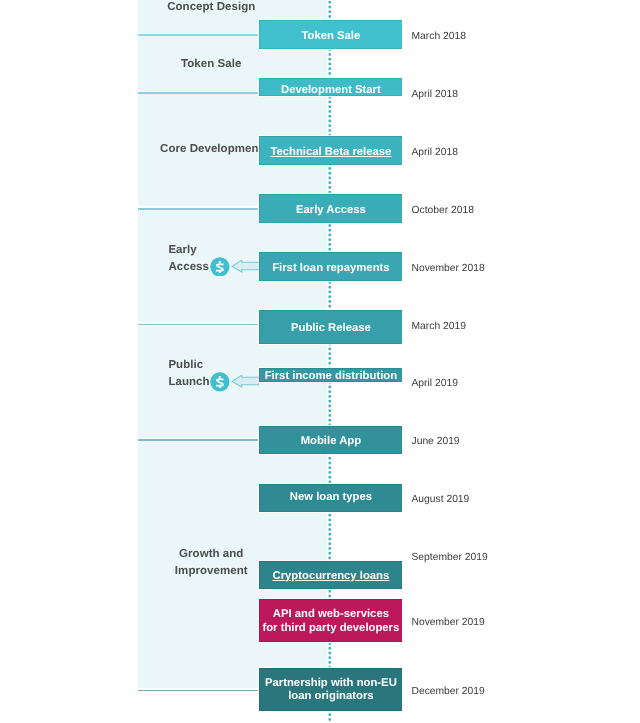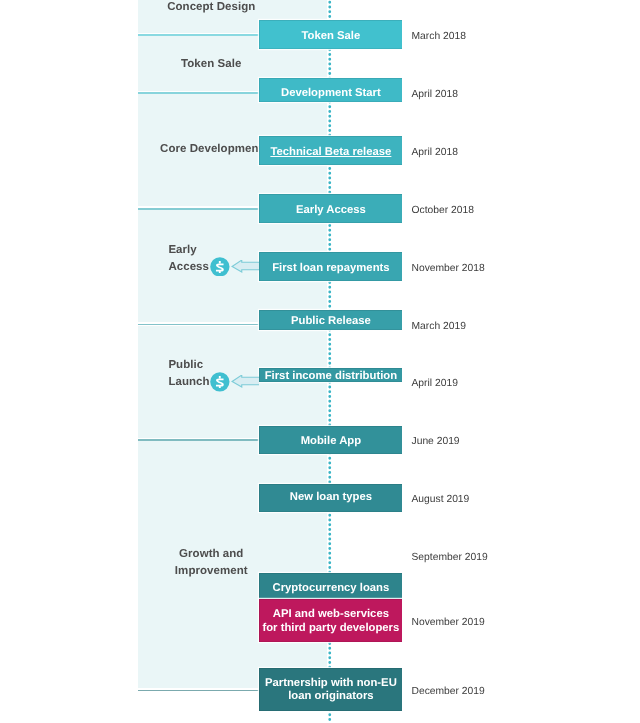--- a/index.html
+++ b/index.html
@@ -78,61 +78,61 @@
     <svg width="4" height="723" viewBox="0 0 4 723" aria-hidden="true">
       <line x1="1.75" y1="2.2" x2="1.75" y2="723" stroke="#3ab5c6" stroke-width="2.8" stroke-linecap="round" stroke-dasharray="0.1 4.65"></line>
     </svg>
   </div>
 
   <div class="ms-box" style="top: 20px; height: 28.6px; padding-top: 3.8px; background: rgb(65, 193, 206); color: rgb(255, 255, 255);">
     <div>
       <div>Token Sale</div>
     </div>
   </div>
-  <div class="ms-box" style="top: 78px; height: 24px; padding-top: 8px; background: rgb(63, 186, 199); color: rgb(255, 255, 255); text-align: right;">
+  <div class="ms-box" style="top: 78px; height: 18px; padding-top: 8px; background: rgb(63, 186, 199); color: rgb(255, 255, 255); text-align: right;">
     <div>
       <div>Development Start</div>
     </div>
   </div>
   <div class="ms-box" style="top: 136.2px; height: 28.6px; padding-top: 3.8px; background: rgb(61, 179, 191); color: rgb(255, 255, 255); text-decoration: underline;">
     <div>
       <div>Technical Beta release</div>
     </div>
   </div>
   <div class="ms-box" style="top: 194.2px; height: 28.6px; padding-top: 3.8px; background: rgb(59, 173, 184); color: rgb(255, 255, 255);">
     <div>
       <div>Early Access</div>
     </div>
   </div>
   <div class="ms-box" style="top: 252.2px; height: 28.6px; padding-top: 3.8px; background: rgb(57, 166, 177); color: rgb(255, 255, 255); text-align: center;">
     <div>
       <div>First loan repayments</div>
     </div>
   </div>
-  <div class="ms-box" style="top: 310px; height: 20px; padding-top: 3.8px; background: rgb(55, 159, 169); color: rgb(255, 255, 255);">
+  <div class="ms-box" style="top: 310px; height: 34px; padding-top: 3.8px; background: rgb(55, 159, 169); color: rgb(255, 255, 255);">
     <div>
       <div>Public Release</div>
     </div>
   </div>
   <div class="ms-box" style="top: 367.8px; height: 14px; padding-top: 3.8px; background: rgb(52, 152, 162); color: rgb(255, 255, 255);">
     <div>
       <div>First income distribution</div>
     </div>
   </div>
   <div class="ms-box" style="top: 425.8px; height: 28.6px; padding-top: 3.8px; background: rgb(50, 145, 154); color: rgb(255, 255, 255);">
     <div>
       <div>Mobile App</div>
     </div>
   </div>
   <div class="ms-box" style="top: 483.6px; height: 28.6px; padding-top: 0; background: rgb(48, 138, 147); color: rgb(255, 255, 255);">
     <div>
       <div>New loan types</div>
     </div>
   </div>
-  <div class="ms-box" style="top: 573px; height: 28px; padding-top: 3.8px; background: rgb(46, 132, 140); color: rgb(255, 255, 255);">
+  <div class="ms-box" style="top: 561px; height: 28px; padding-top: 3.8px; background: rgb(46, 132, 140); color: rgb(255, 255, 255); text-decoration: underline;">
     <div>
       <div>Cryptocurrency loans</div>
     </div>
   </div>
   <div class="ms-box" style="top: 599.2px; height: 43px; padding-top: 1.9px; background: #be185d; color: rgb(255, 255, 255);">
     <div>
       <div>API and web-services</div>
       <div>for third party developers</div>
     </div>
   </div>

